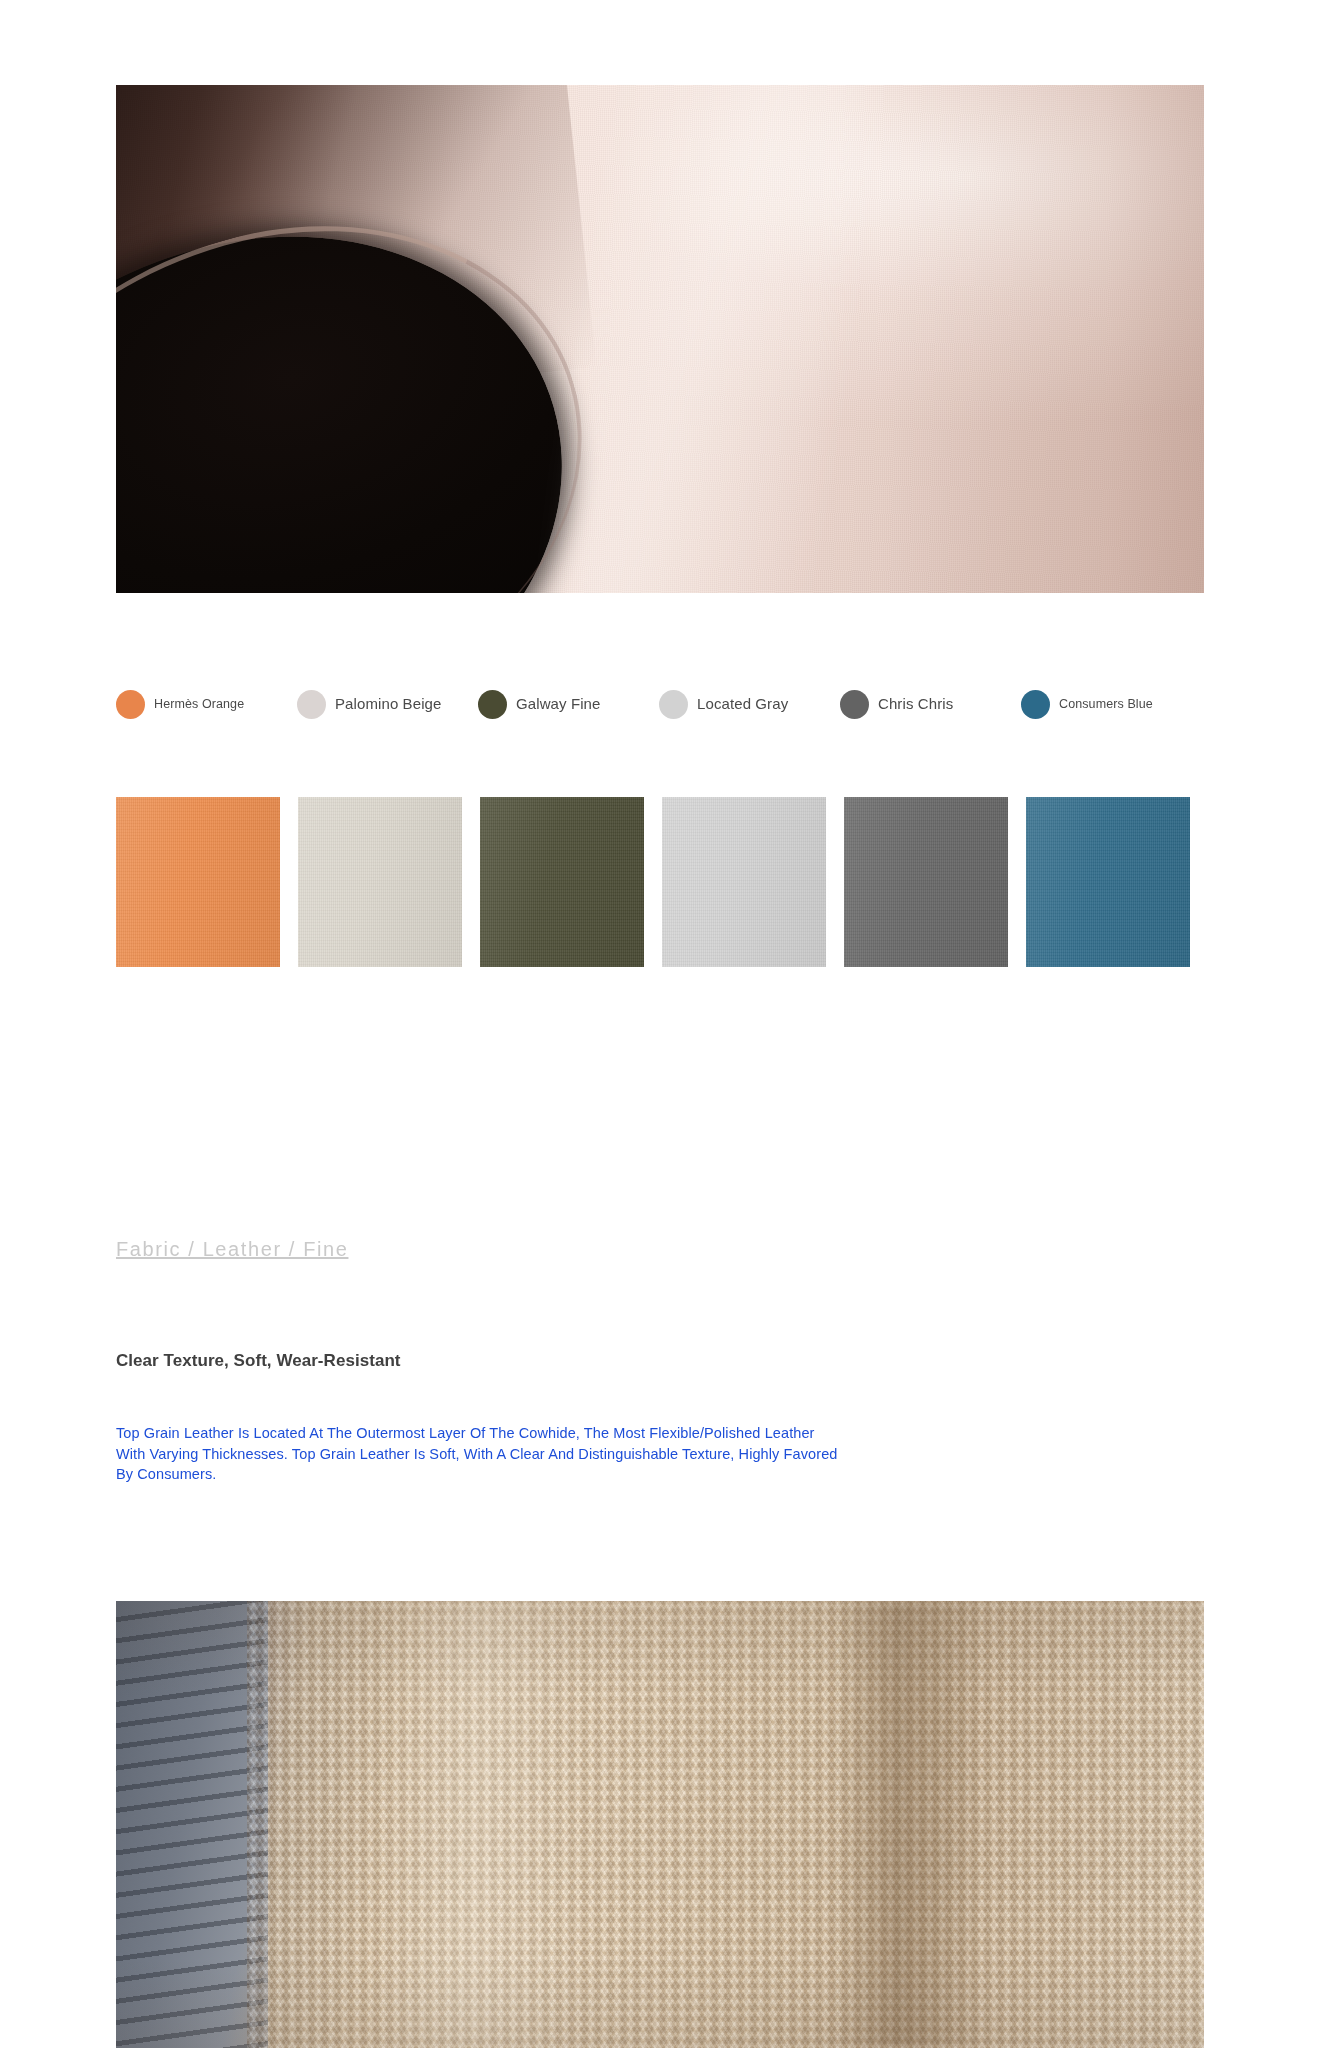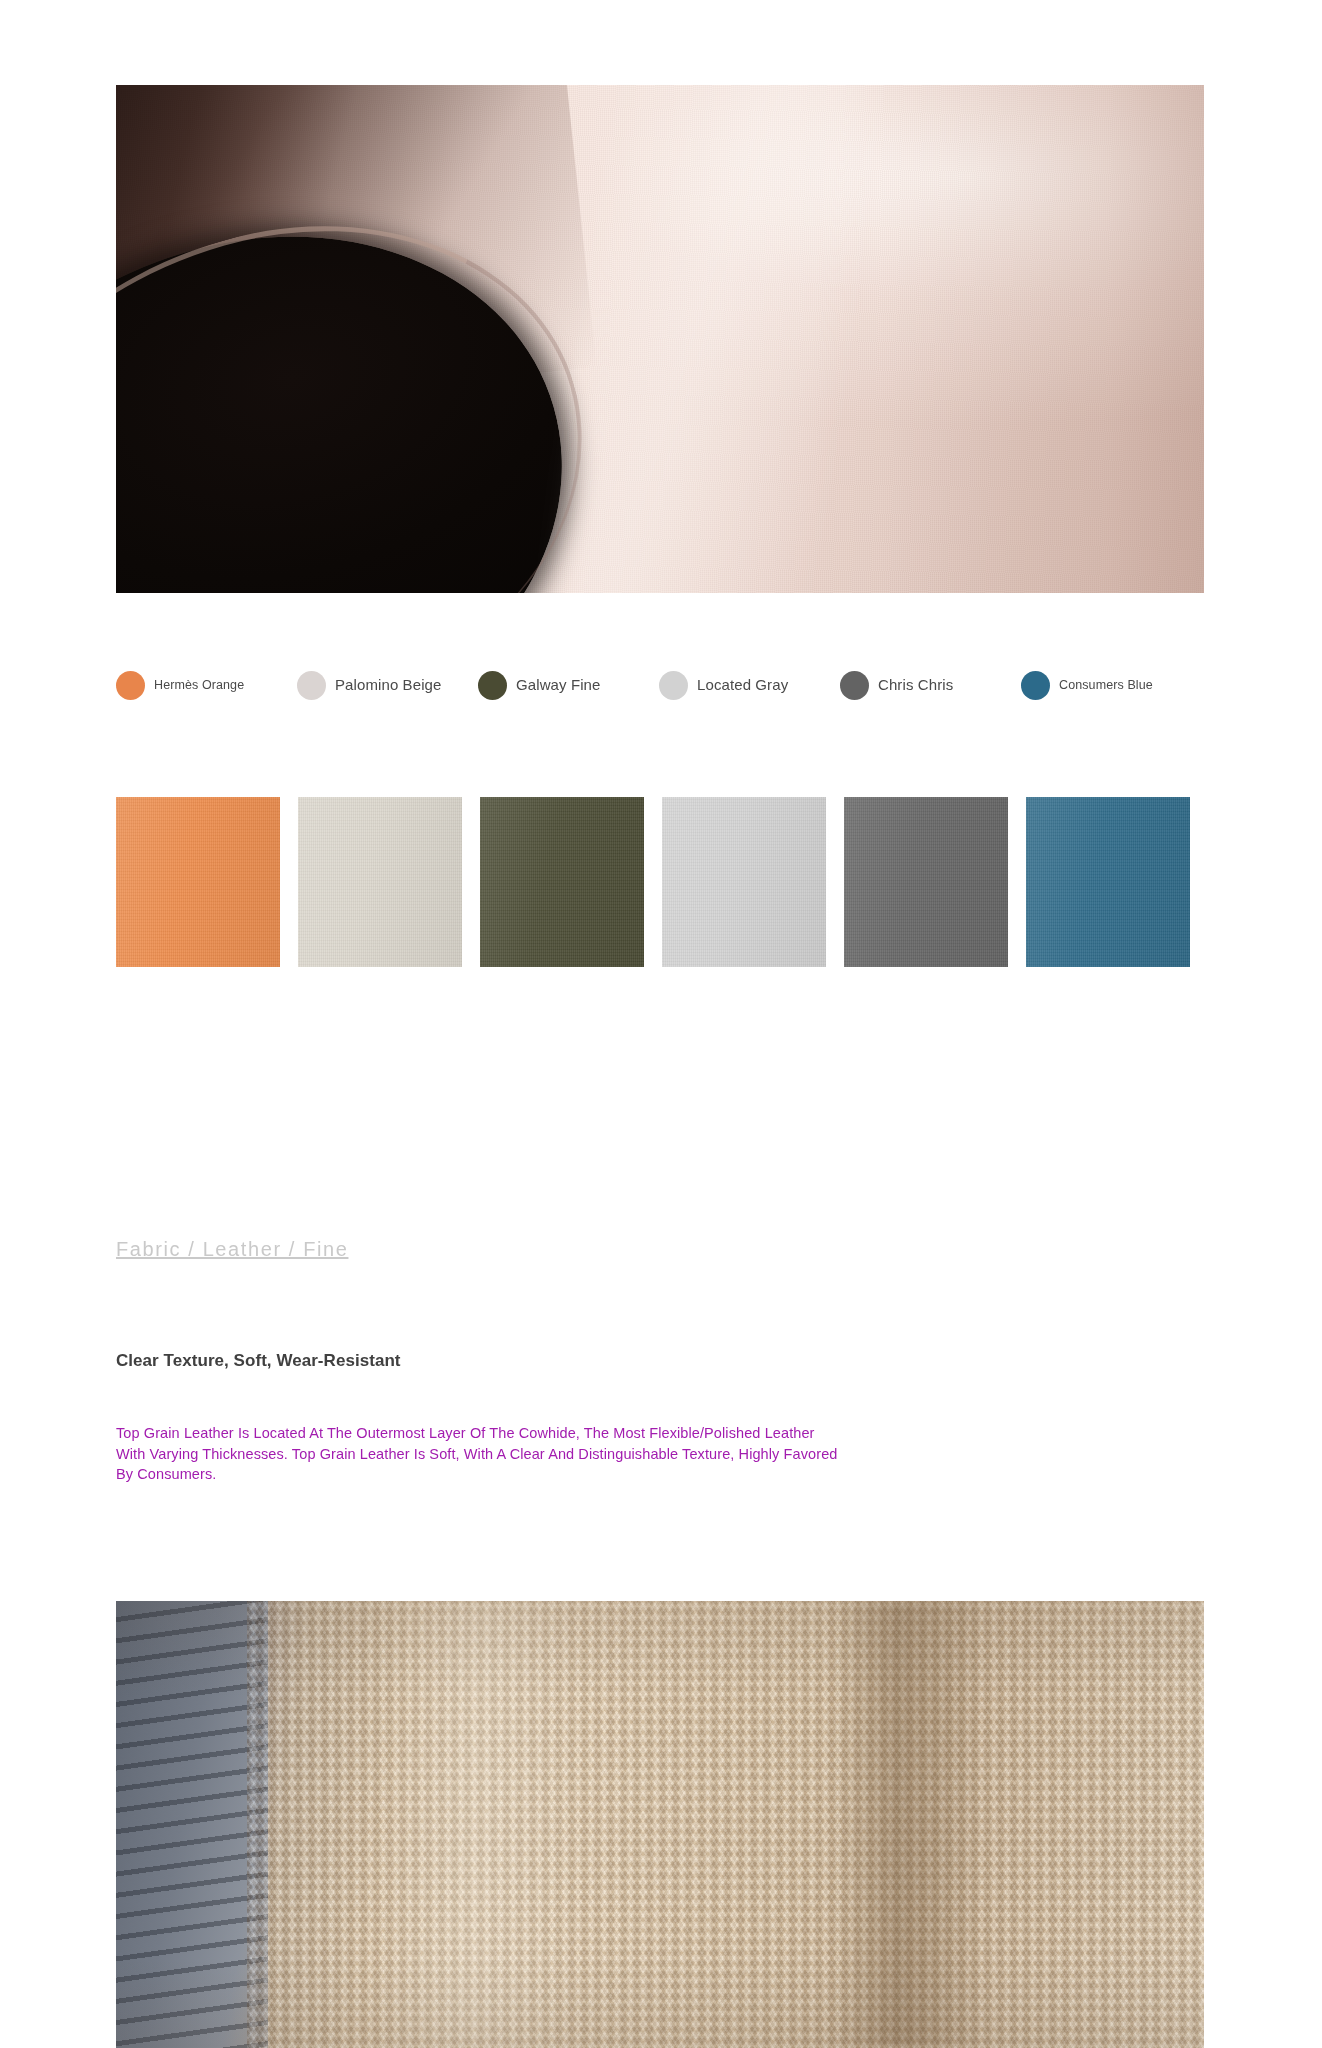--- a/index.html
+++ b/index.html
@@ -134,21 +134,21 @@
     background: linear-gradient(90deg,
       rgba(205,175,163,0.0) 0%,
       rgba(198,166,154,0.30) 70%,
       rgba(186,152,140,0.46) 100%);
   }
 
   
   .color-names {
     position: absolute;
     left: 116px;
-    top: 663px;
+    top: 682px;
     width: 1088px;
     height: 44px;
     display: flex;
   }
   .color-name-item {
     display: flex;
     align-items: center;
     gap: 9px;
     width: 181px;
     height: 44px;
@@ -250,21 +250,21 @@
     letter-spacing: 0.05px;
   }
   .bodycopy {
     position: absolute;
     left: 116px;
     top: 1423px;
     width: 730px;
     font-size: 14.5px;
     font-weight: 400;
     line-height: 1.42;
-    color: #a21caf;
+    color: #1d4ed8;
     letter-spacing: 0.1px;
   }
 
   
   .detail-image {
     position: absolute;
     left: 116px;
     top: 1601px;
     width: 1088px;
     height: 447px;

